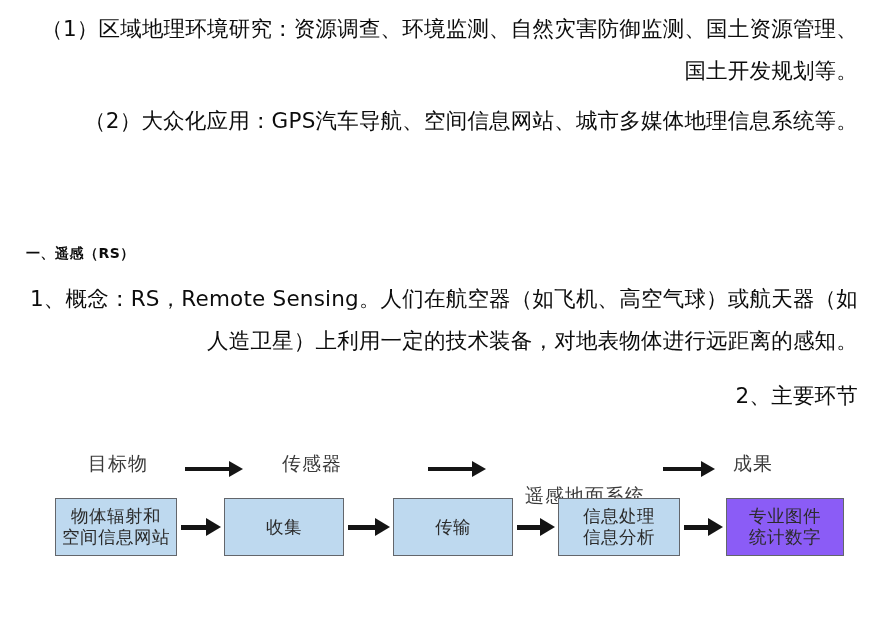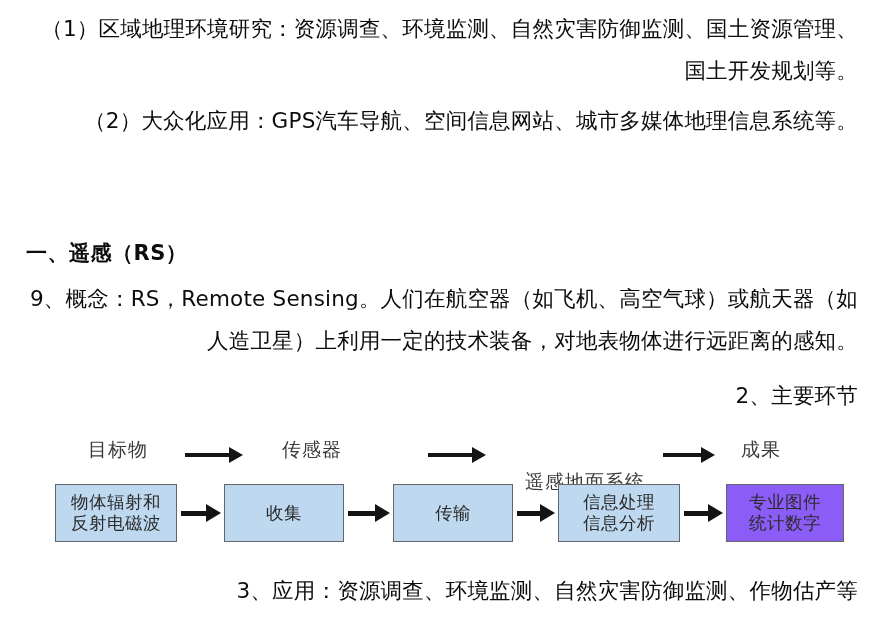--- a/index.html
+++ b/index.html
@@ -33,32 +33,32 @@
     line-height: 42px;
     letter-spacing: 0.2px;
     color: #0c0c0c;
     font-weight: 500;
     text-align: right;
   }
 
   .heading {
     position: absolute;
     left: 26px;
-    font-size: 21px;
+    font-size: 14px;
     line-height: 30px;
     font-weight: 700;
     color: #0c0c0c;
     letter-spacing: 0.5px;
   }
 
   
   .diagram {
     position: absolute;
     left: 0px;
-    top: 424px;
+    top: 438px;
     width: 872px;
     height: 140px;
   }
 
   .stage-labels {
     position: absolute;
     left: 0;
     top: 10px;
     width: 872px;
     height: 34px;
@@ -152,21 +152,21 @@
 <body>
 
 <div class="page">
 
   <div class="para" style="top: 8px;">（1）区域地理环境研究：资源调查、环境监测、自然灾害防御监测、国土资源管理、国土开发规划等。</div>
 
   <div class="para" style="top: 100px;">（2）大众化应用：GPS汽车导航、空间信息网站、城市多媒体地理信息系统等。</div>
 
   <div class="heading" style="top: 238px;">一、遥感（RS）</div>
 
-  <div class="para" style="top: 278px;">9、概念：RS，Remote Sensing。人们在航空器（如飞机、高空气球）或航天器（如人造卫星）上利用一定的技术装备，对地表物体进行远距离的感知。</div>
+  <div class="para" style="top: 278px;">1、概念：RS，Remote Sensing。人们在航空器（如飞机、高空气球）或航天器（如人造卫星）上利用一定的技术装备，对地表物体进行远距离的感知。</div>
 
   <div class="para" style="top: 375px;">2、主要环节</div>
 
   <div class="diagram">
 
     <div class="stage-labels">
       <div class="stage-label" style="left:88px;">目标物</div>
 
       <div class="label-arrow" style="left:185px; width:58px;">
         <div class="shaft"></div>
@@ -180,28 +180,28 @@
           <div class="head"></div>
       </div>
 
       <div class="stage-label" style="left:525px;margin-top:32px;">遥感地面系统</div>
 
       <div class="label-arrow" style="left:663px; width:52px;">
         <div class="shaft"></div>
           <div class="head"></div>
       </div>
 
-      <div class="stage-label" style="left:733px;margin-left:8px;">成果</div>
+      <div class="stage-label" style="left:733px;">成果</div>
     </div>
 
     <div class="boxes-row">
 
       <div class="flow-box blue" style="left:55px; width:122px;">
         <span>物体辐射和</span>
-        <span>反射电磁波</span>
+        <span>空间信息网站</span>
       </div>
 
       <div class="box-arrow" style="left:181px; width:40px;">
         <div class="shaft"></div>
           <div class="head"></div>
       </div>
 
       <div class="flow-box blue" style="left:224px; width:120px;">
         <span>收集</span>
       </div>
@@ -231,15 +231,14 @@
       </div>
 
       <div class="flow-box peach" style="left:726px; width:118px;">
         <span>专业图件</span>
         <span>统计数字</span>
       </div>
 
     </div>
   </div>
 
-  <div class="para" style="top: 570px;">3、应用：资源调查、环境监测、自然灾害防御监测、作物估产等</div>
 
 </div>
 
 </body></html>

